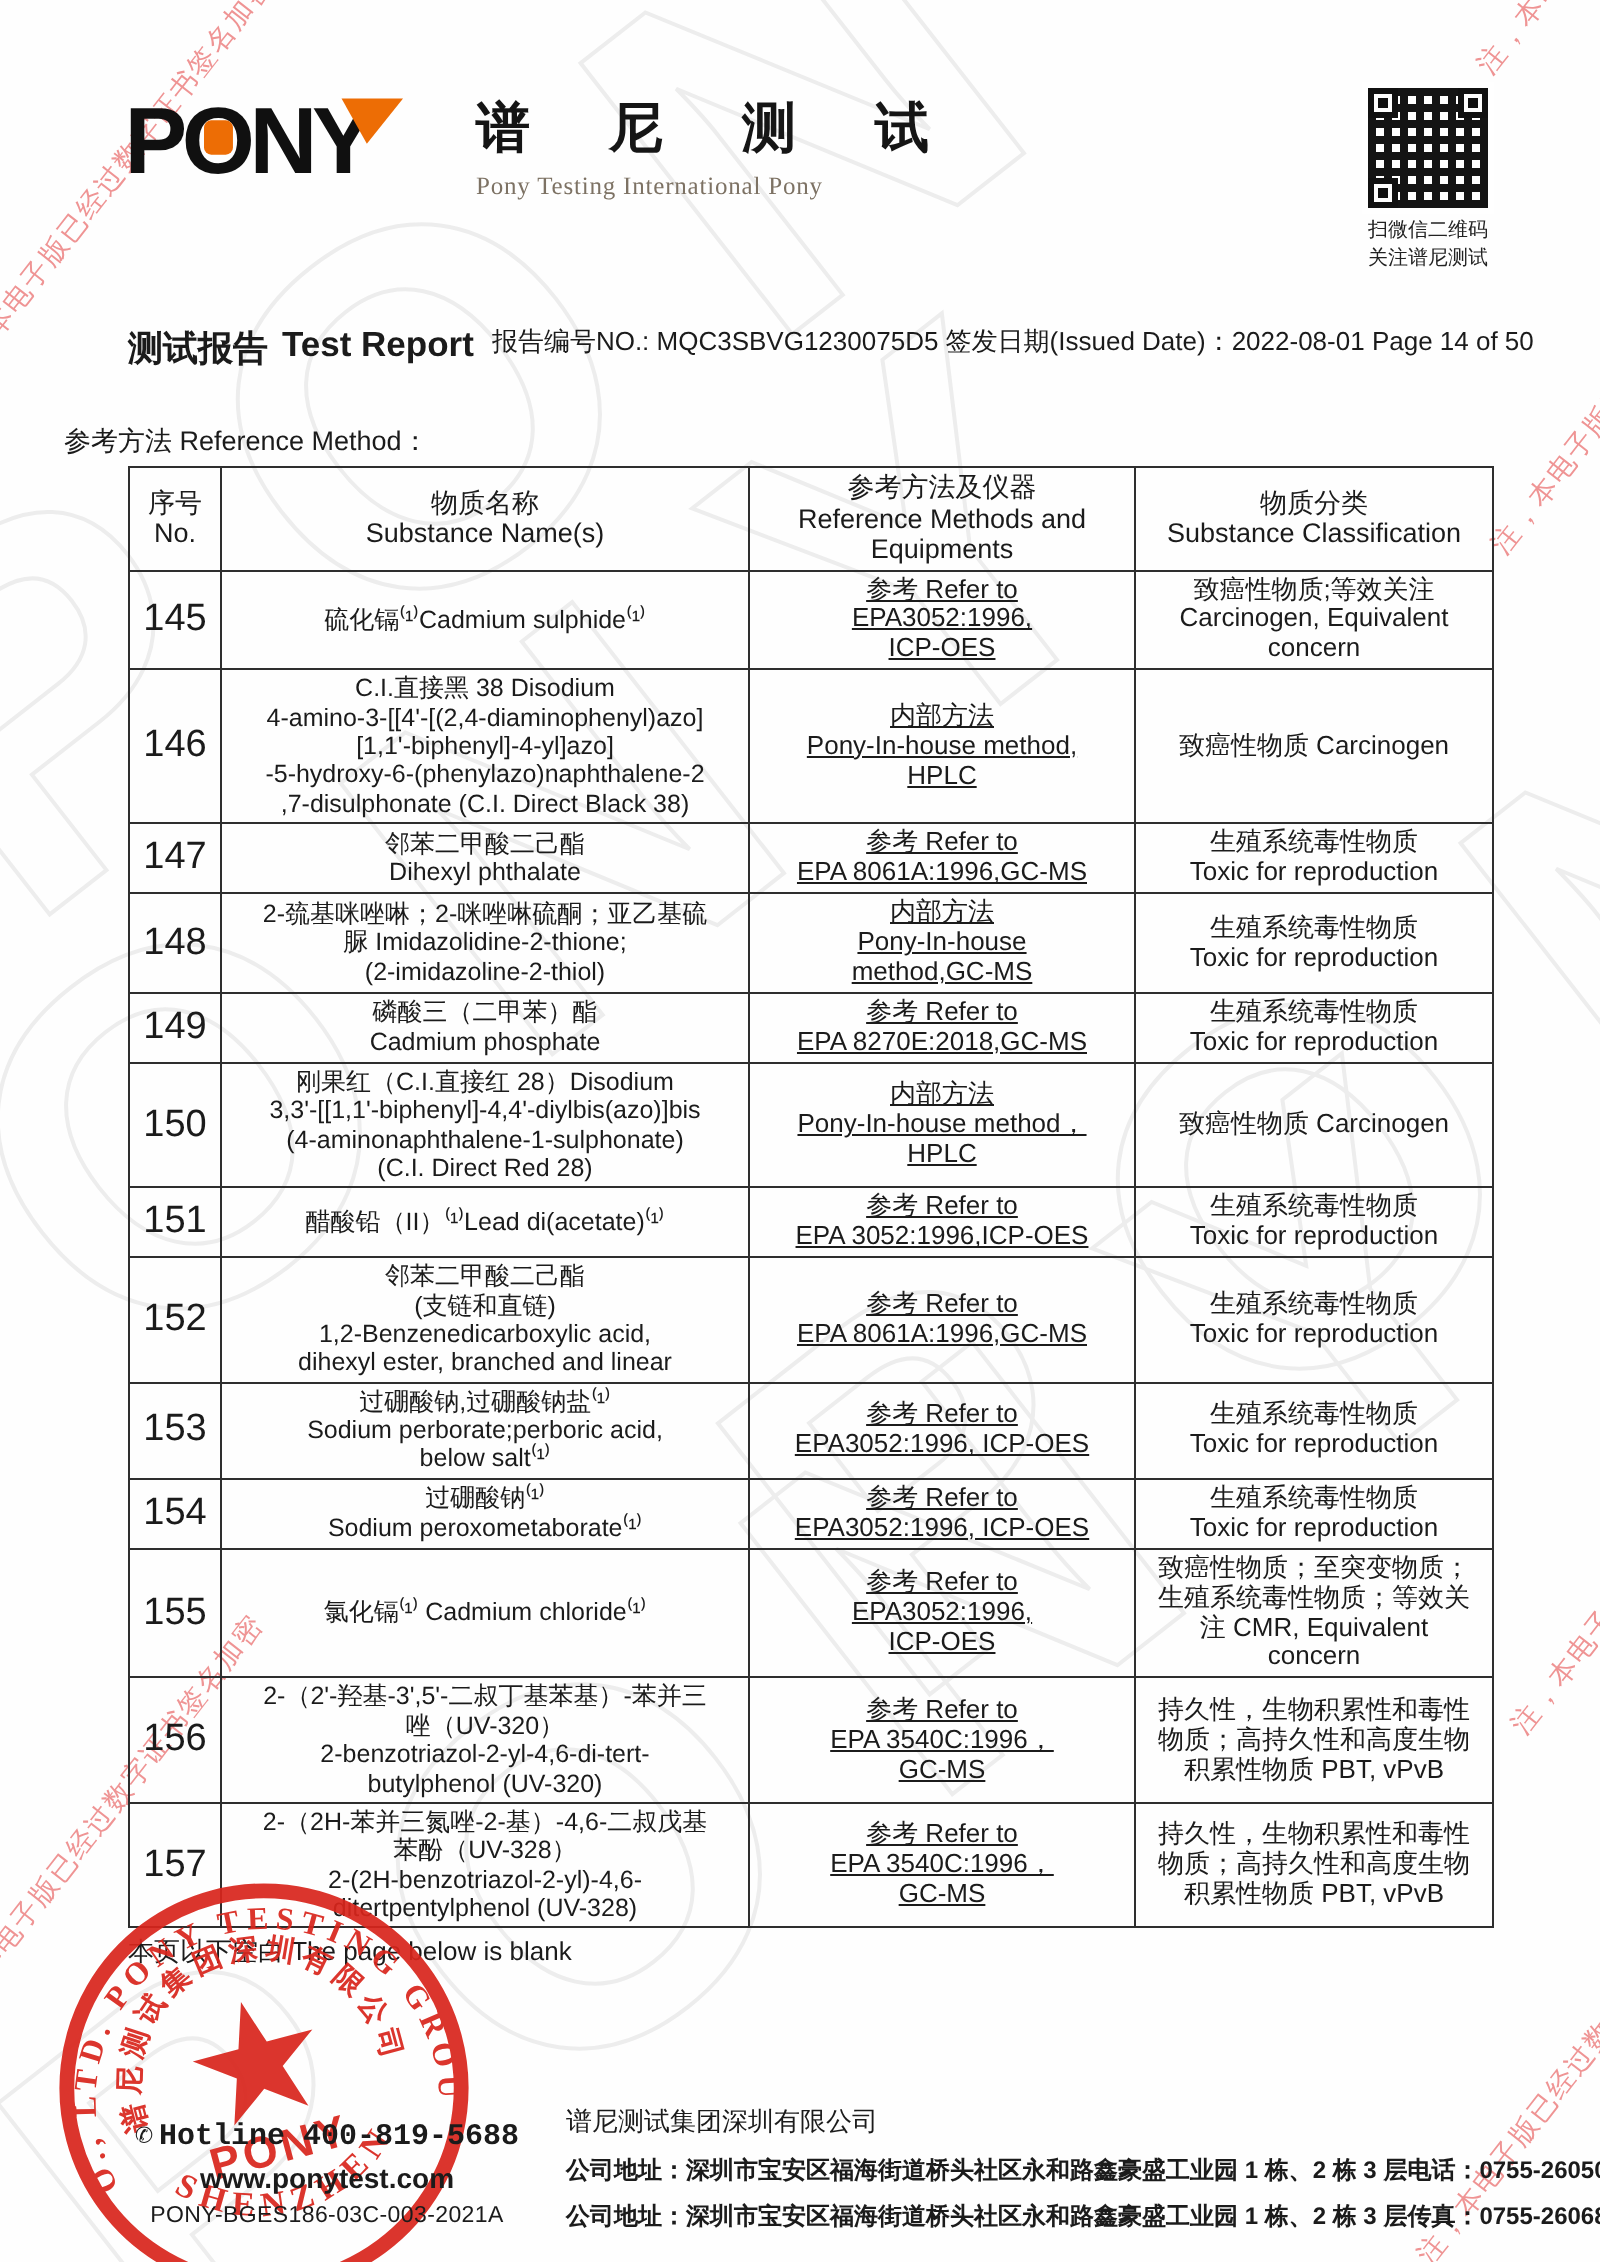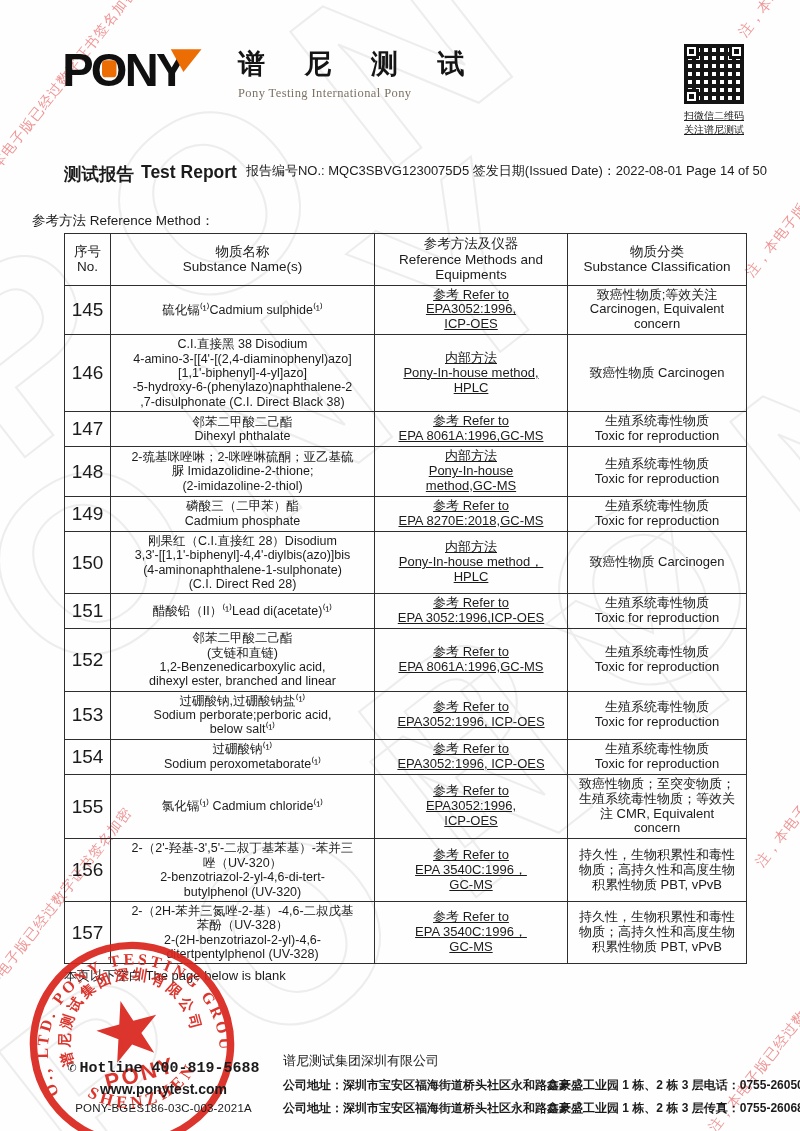--- a/index.html
+++ b/index.html
@@ -12,21 +12,21 @@
     color:transparent;-webkit-text-stroke:2px #ededed;transform:rotate(-38deg);white-space:nowrap;}
   .wm-sec{position:absolute;font-size:14px;color:rgba(225,60,60,.55);transform:rotate(-52deg);
     transform-origin:left top;white-space:nowrap;letter-spacing:1px;}
 
   
   .header{position:relative;z-index:2;padding:44px 56px 0 64px;display:flex;align-items:flex-start;}
   .logo-wrap{display:flex;align-items:flex-start;}
   .brand-zh{margin-left:22px;padding-top:2px;}
   .brand-zh .zh{font-size:27px;font-weight:bold;letter-spacing:16px;color:#151515;white-space:nowrap;}
   .brand-zh .en{font-family:"Liberation Serif",serif;font-size:12.5px;color:#7d7264;margin-top:4px;letter-spacing:.4px;}
-  .qr-block{margin-left:auto;text-align:left;text-decoration:underline;}
+  .qr-block{margin-left:auto;text-align:left;}
   .qr{position:relative;width:60px;height:60px;background:
       repeating-linear-gradient(0deg,#141414 0 4px,transparent 4px 8px),
       repeating-linear-gradient(90deg,#141414 0 4px,#fff 4px 8px);outline:3px solid #fff;}
   .finder{position:absolute;width:15px;height:15px;background:#fff;border:3px solid #111;box-sizing:border-box;}
   .finder::after{content:"";position:absolute;inset:2px;background:#111;}
   .f-tl{top:0;left:0}.f-tr{top:0;right:0}.f-bl{bottom:0;left:0}
   .qr-caption{font-size:10px;line-height:1.35;margin-top:5px;color:#222;}
 
   
   .title-line{position:relative;z-index:2;margin:26px 0 0 64px;display:flex;align-items:flex-start;white-space:nowrap;}

